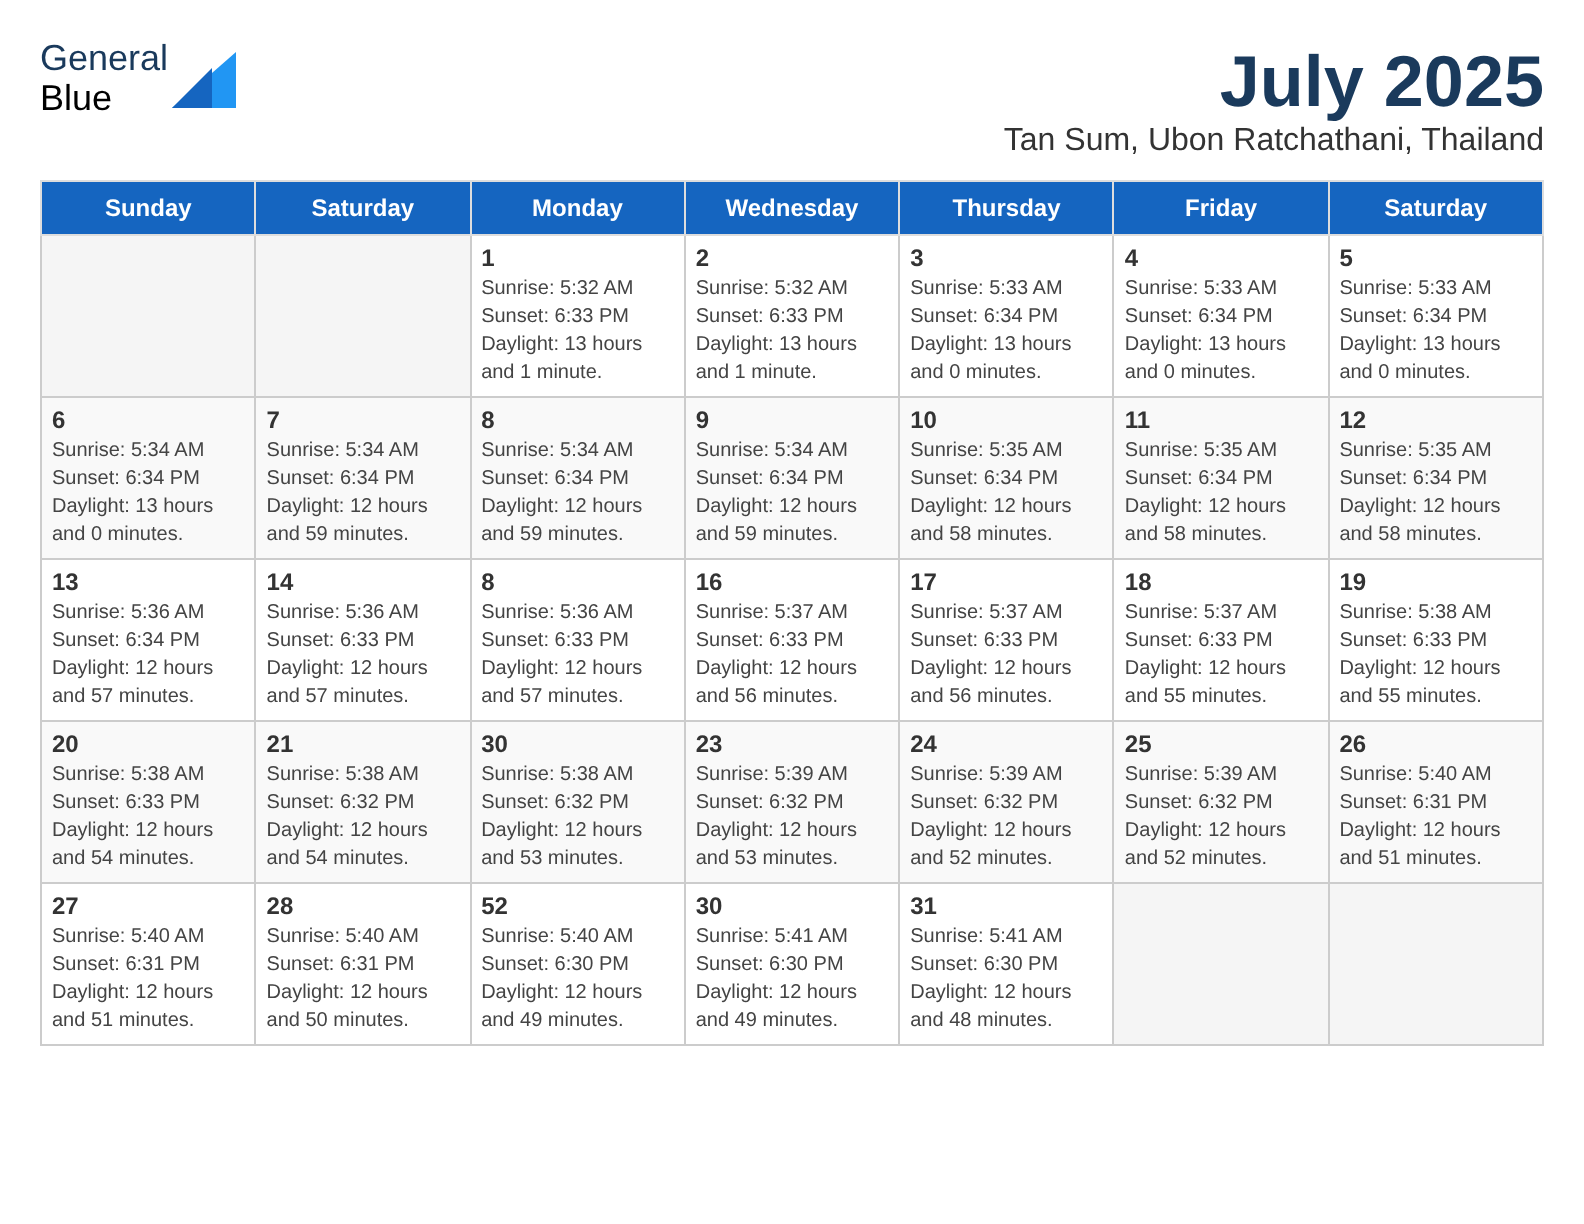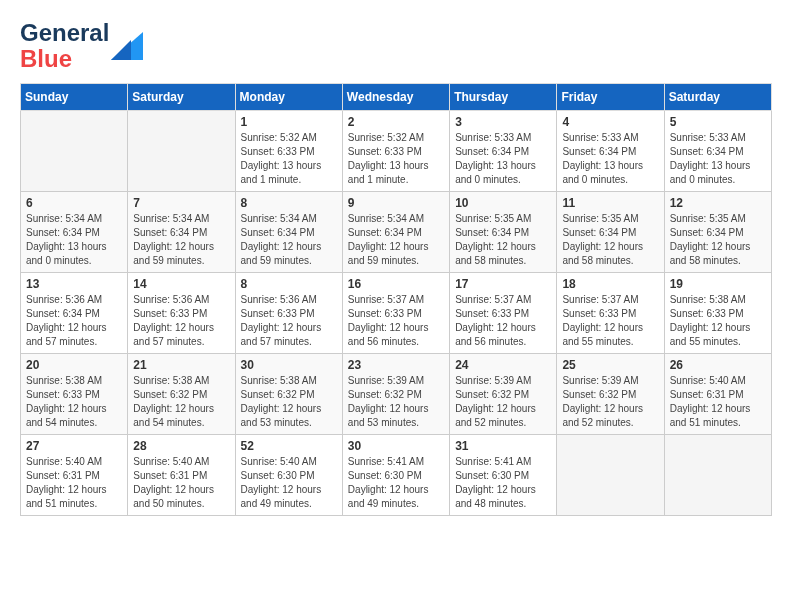--- a/index.html
+++ b/index.html
@@ -14,27 +14,27 @@
       display: flex;
       justify-content: space-between;
       align-items: flex-start;
       margin-bottom: 10px;
     }
     .logo {
       display: flex;
       align-items: center;
     }
     .logo-text {
-      font-size: 24px;
-      font-weight: bold;
+      font-size: 18px;
+      font-weight: normal;
       color: #1a3a5c;
       line-height: 1.1;
     }
     .logo-text span {
-      color: #ef4444;
+      color: #000000;
     }
     .logo-icon {
       width: 32px;
       height: 28px;
       margin-left: 2px;
     }
     .title-block {
       text-align: right;
     }
     .main-title {
@@ -48,21 +48,21 @@
     }
     table {
       width: 100%;
       border-collapse: collapse;
       font-size: 11px;
     }
     thead tr th {
       background-color: #1565C0;
       color: #fff;
       padding: 6px 4px;
-      text-align: left;
+      text-align: center;
       font-size: 12px;
       font-weight: bold;
       border: 1px solid #ddd;
     }
     tbody tr td {
       border: 1px solid #ccc;
       padding: 4px 5px;
       vertical-align: top;
       height: 80px;
       width: 107px;
@@ -98,20 +98,24 @@
     <div>
       <div class="logo-text">
         General<br><span>Blue</span>
       </div>
     </div>
     <svg class="logo-icon" viewBox="0 0 32 28" xmlns="http://www.w3.org/2000/svg">
       <polygon points="0,28 32,0 32,28" fill="#2196F3"></polygon>
       <polygon points="0,28 20,8 20,28" fill="#1565C0"></polygon>
     </svg>
   </div>
+  <div class="title-block">
+    <div class="main-title">July 2025</div>
+    <div class="subtitle">Tan Sum, Ubon Ratchathani, Thailand</div>
+  </div>
 </div>
 
 <table>
   <thead>
     <tr>
     <th>Sunday</th>
         <th>Saturday</th>
         <th>Monday</th>
         <th>Wednesday</th>
         <th>Thursday</th>

